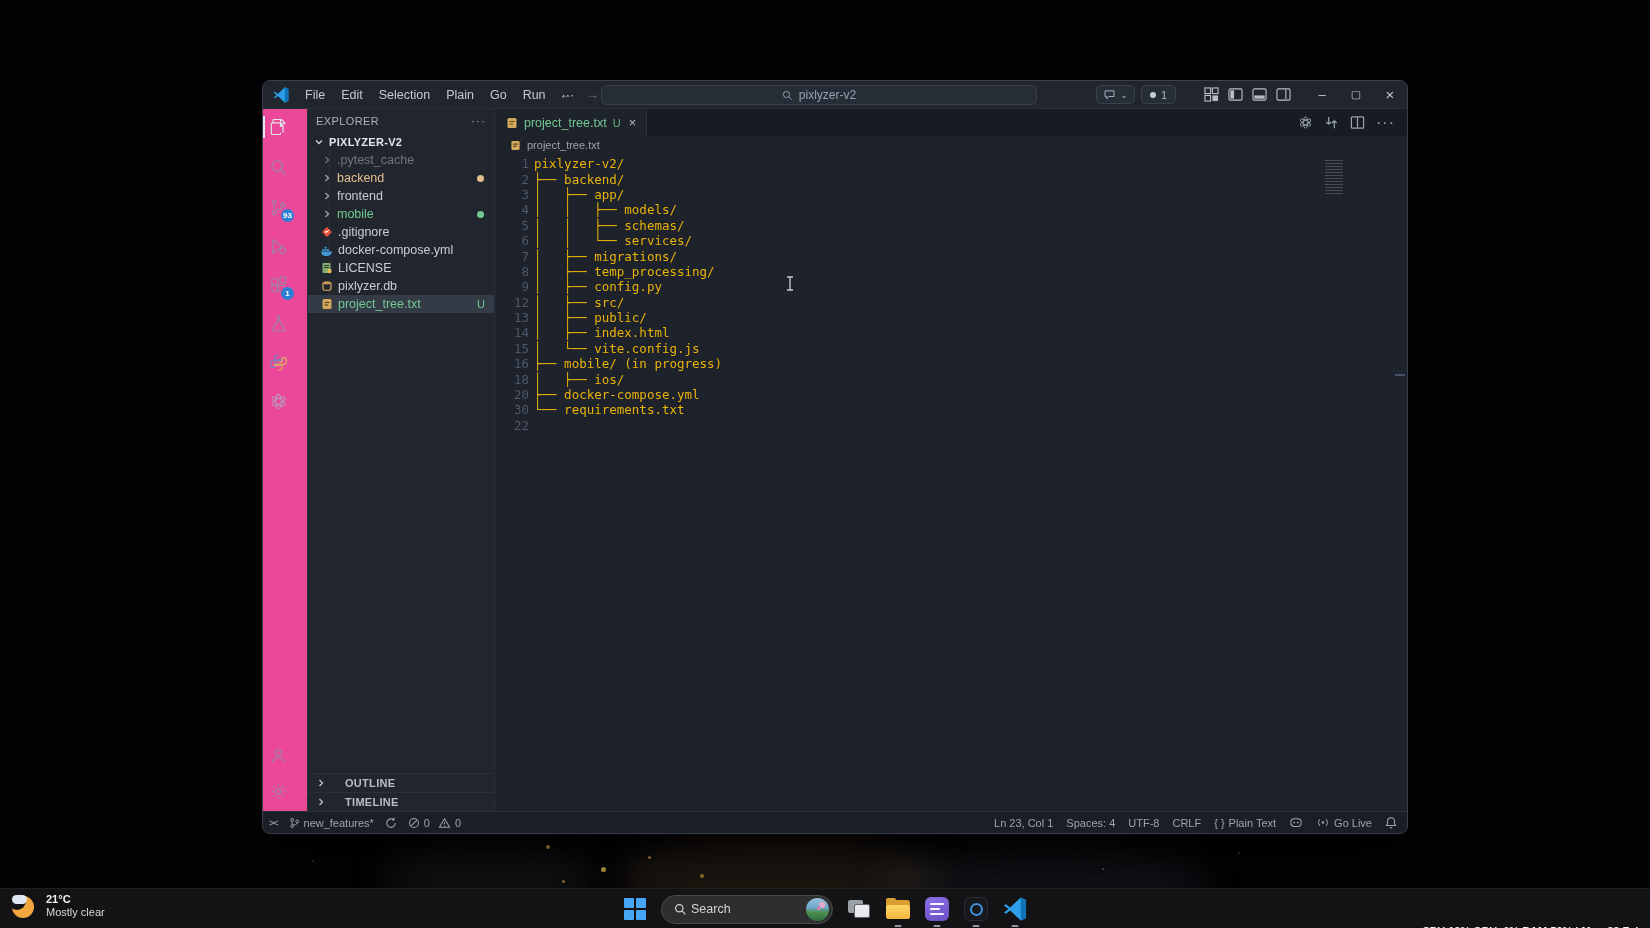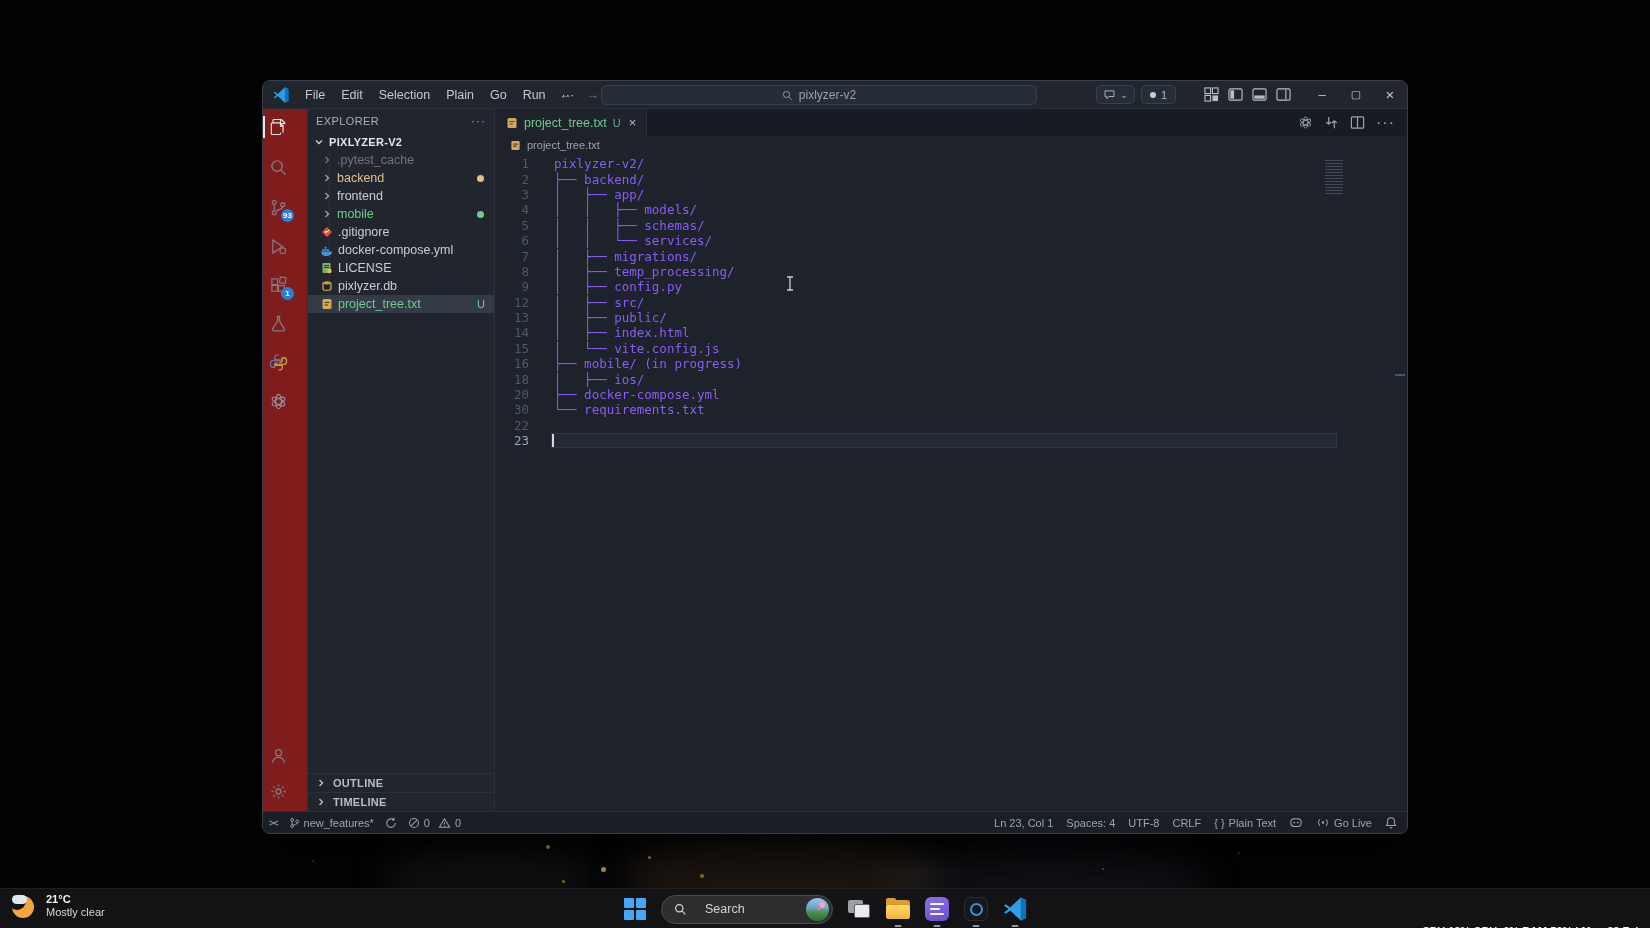--- a/index.html
+++ b/index.html
@@ -43,21 +43,21 @@
                   border-radius:5px; height:19px; padding:0 6px; margin-right:6px; color:#aeb6c2; }
   .badge-pill { display:flex; align-items:center; gap:5px; background:#272d36; border:1px solid #3a414c;
                 border-radius:5px; height:19px; padding:0 8px; margin-right:28px; font-size:11px; color:#aeb6c2; }
   .badge-pill .dot { width:6px; height:6px; border-radius:50%; background:#c7cdd6; }
   .layout-icons { display:flex; gap:9px; margin-right:14px; }
   .win-btn { width:34px; height:27px; display:flex; align-items:center; justify-content:center;
              color:#c3c9d2; font-size:13px; }
 
   
   .vsc-body { flex:1; display:flex; min-height:0; }
-  .activitybar { width:30px; background:#7f1d1d; border-right:1px solid #2a3038; position:relative; flex:0 0 30px;padding-left:44px; }
+  .activitybar { width:30px; background:#ec4899; border-right:1px solid #2a3038; position:relative; flex:0 0 30px;padding-left:44px; }
   .act-icon { position:absolute; left:3px; width:24px; height:24px; display:flex; align-items:center; justify-content:center; }
   .act-icon svg { opacity:.75; }
   .act-icon.active svg { opacity:1; }
   .act-icon.active::before { content:""; position:absolute; left:-3px; top:1px; width:2px; height:22px; background:#e3e6ea; }
   .act-badge { position:absolute; right:-4px; bottom:-3px; min-width:13px; height:13px; border-radius:8px;
                background:#2a7fd4; color:#fff; font-size:8px; font-weight:bold; display:flex;
                align-items:center; justify-content:center; padding:0 2px; }
 
   .sidebar { width:187px; background:#21262e; border-right:1px solid #2a3038; position:relative; flex:0 0 187px; font-size:12.5px; }
   .sb-header { height:24px; display:flex; align-items:center; padding:0 8px; font-size:11px;
@@ -73,39 +73,39 @@
   .trow.ignored .lbl { color:#6d7582; }
   .trow.modified .lbl { color:#e2c08d; }
   .trow.untracked .lbl { color:#73c991; }
   .trow.selected { background:#343b47; }
   .gitdot { position:absolute; right:10px; width:7px; height:7px; border-radius:50%; }
   .gitdot.y { background:#e2c08d; } .gitdot.g { background:#73c991; }
   .u-badge { position:absolute; right:9px; font-size:11px; color:#73c991; }
   .chev { width:10px; height:10px; flex:0 0 10px; }
   .fic { width:13px; height:13px; flex:0 0 13px; display:flex; align-items:center; justify-content:center; }
   .sb-bottom { position:absolute; left:0; right:0; bottom:0; }
-  .sec-row { height:19px; border-top:1px solid #2b313b; display:flex; align-items:center; gap:7px;
+  .sec-row { height:19px; border-top:1px solid #2b313b; display:flex; align-items:center; gap:19px;
              padding-left:8px; font-size:11px; font-weight:bold; color:#b6bdc9; letter-spacing:.3px; }
 
   
   .editor-area { flex:1; display:flex; flex-direction:column; min-width:0; background:#1d222b; }
   .tabbar { height:27px; background:#171c23; display:flex; align-items:stretch; flex:0 0 27px; }
   .tab { display:flex; align-items:center; gap:6px; padding:0 10px; background:#1d222b;
          border-right:1px solid #2a3038; font-size:12.5px; }
   .tab .title { color:#73c991; }
   .tab .ubadge { color:#73c991; opacity:.85; font-size:11px; }
   .tab .close { color:#b6bdc9; font-size:13px; margin-left:2px; }
   .editor-actions { margin-left:auto; display:flex; align-items:center; gap:11px; padding-right:12px; color:#9aa2af; }
   .breadcrumb { height:18px; display:flex; align-items:center; gap:5px; padding-left:14px;
                 font-size:11px; color:#9aa2af; flex:0 0 18px; }
   .code { flex:1; position:relative; font-family:"DejaVu Sans Mono", monospace; font-size:12.5px;
           padding-top:2px; overflow:hidden; }
   .cl { height:15.4px; display:flex; align-items:center; position:relative; }
   .cl .g { width:34px; text-align:right; color:#4e586a; flex:0 0 34px; }
-  .cl .t { margin-left:25px; white-space:pre; color:#8b5cf6; }
+  .cl .t { margin-left:5px; white-space:pre; color:#eab308; }
   .cl.cur .g { color:#9aa5b6; }
   .cur-hl { position:absolute; left:56px; top:0; width:786px; height:15.4px;
             background:rgba(130,140,160,.08); border:1px solid rgba(130,140,160,.14); }
   .caret { position:absolute; left:57px; top:1px; width:1.5px; height:13px; background:#d4d8df; }
   .minimap { position:absolute; right:64px; top:6px; width:18px; height:36px; opacity:.55;
              background:repeating-linear-gradient(180deg, rgba(170,180,195,.5) 0 1px, transparent 1px 3px); }
   .ovr-mark { position:absolute; right:2px; top:220px; width:10px; height:2px; background:#46546a; }
   .ibeam { position:absolute; left:290px; top:122px; color:#c8ccd4; }
 
   
@@ -130,21 +130,21 @@
   .moon .cloud { position:absolute; left:2px; top:3px; width:15px; height:9px; border-radius:6px; background:#dfe8f2; }
   .weather-txt { line-height:13px; }
   .weather-temp { font-size:11px; font-weight:bold; color:#f0f0f0; }
   .weather-desc { font-size:11px; color:#d8d8d8; }
   .tb-center { position:absolute; left:50%; top:0; transform:translateX(-50%); height:40px;
                display:flex; align-items:center; gap:13px; }
   .tb-ic { position:relative; width:26px; height:26px; display:flex; align-items:center; justify-content:center; }
   .pip { position:absolute; bottom:-5px; left:50%; transform:translateX(-50%); width:7px; height:2.5px;
          border-radius:2px; background:#8f969e; }
   .search-pill { width:172px; height:29px; border-radius:15px; background:#2e2e31; border:1px solid #4b4b4f;
-                 display:flex; align-items:center; gap:18px; padding:0 3px 0 12px; }
+                 display:flex; align-items:center; gap:4px; padding:0 3px 0 12px; }
   .search-pill .s-label { font-size:12.5px; color:#d4d4d6; flex:1; }
   .s-img { width:23px; height:23px; border-radius:50%;
            background:radial-gradient(circle at 70% 30%, #e8a7c6 0 3px, transparent 3px),
                       radial-gradient(circle at 55% 45%, #d97fb0 0 2px, transparent 2px),
                       linear-gradient(180deg,#9cc4e0 0%, #6ea7cf 40%, #4d8f4f 62%, #2f6b3a 100%); }
   .start-grid { display:grid; grid-template-columns:10px 10px; grid-template-rows:10px 10px; gap:2px; }
   .start-grid span { background:#45a7f5; border-radius:1px; }
   .folder-ic { position:relative; width:24px; height:19px; }
   .folder-ic .back { position:absolute; left:0; top:0; width:24px; height:19px; border-radius:3px; background:#d99e2e; }
   .folder-ic .tab2 { position:absolute; left:0; top:-2px; width:10px; height:6px; border-radius:2px; background:#d99e2e; }
@@ -538,26 +538,20 @@
               <span class="t">├── docker-compose.yml</span>
             </div>
           <div class="cl">
               <span class="g">30</span>
               <span class="t">└── requirements.txt</span>
             </div>
           <div class="cl">
               <span class="g">22</span>
               <span class="t"></span>
             </div>
-          <div class="cl cur">
-            <div class="cur-hl"></div>
-            <span class="g">23</span>
-              <span class="t"></span>
-            <span class="caret"></span>
-          </div>
           <div class="minimap"></div>
           <div class="ovr-mark"></div>
           <svg class="ibeam" width="10" height="15" viewBox="0 0 10 15">
             <path d="M2 1 H8 M5 1 V14 M2 14 H8" stroke="#c8ccd4" stroke-width="1.3" fill="none"></path>
           </svg>
         </div>
       </div>
     </div>
 
     <div class="statusbar">

